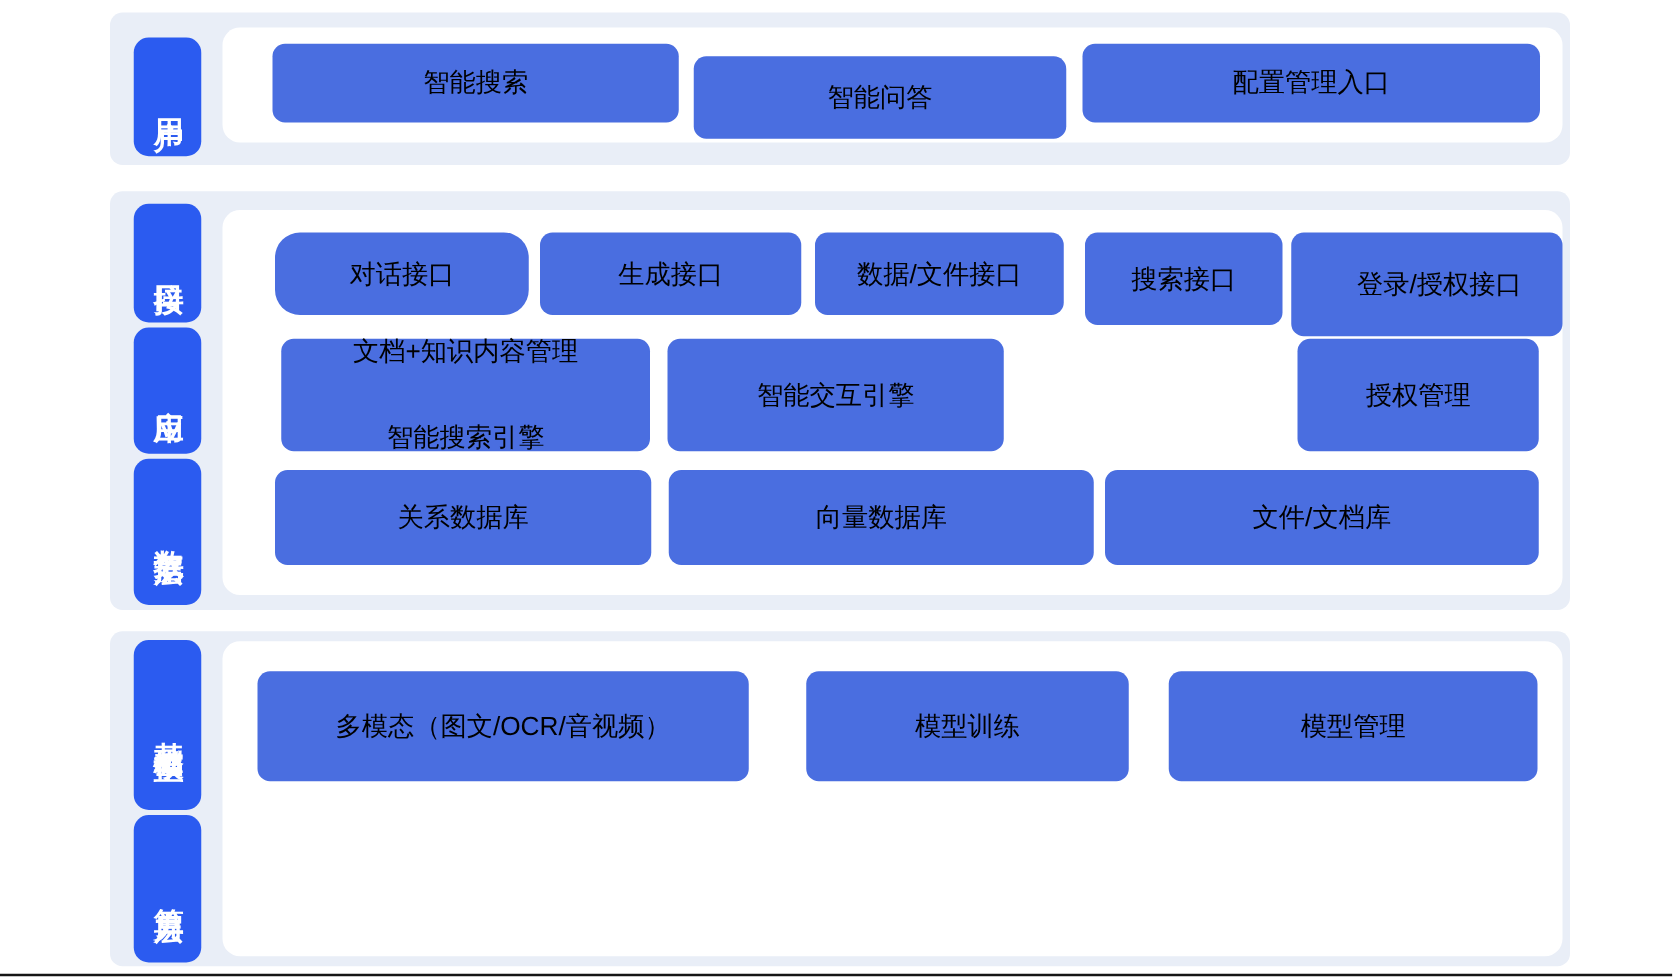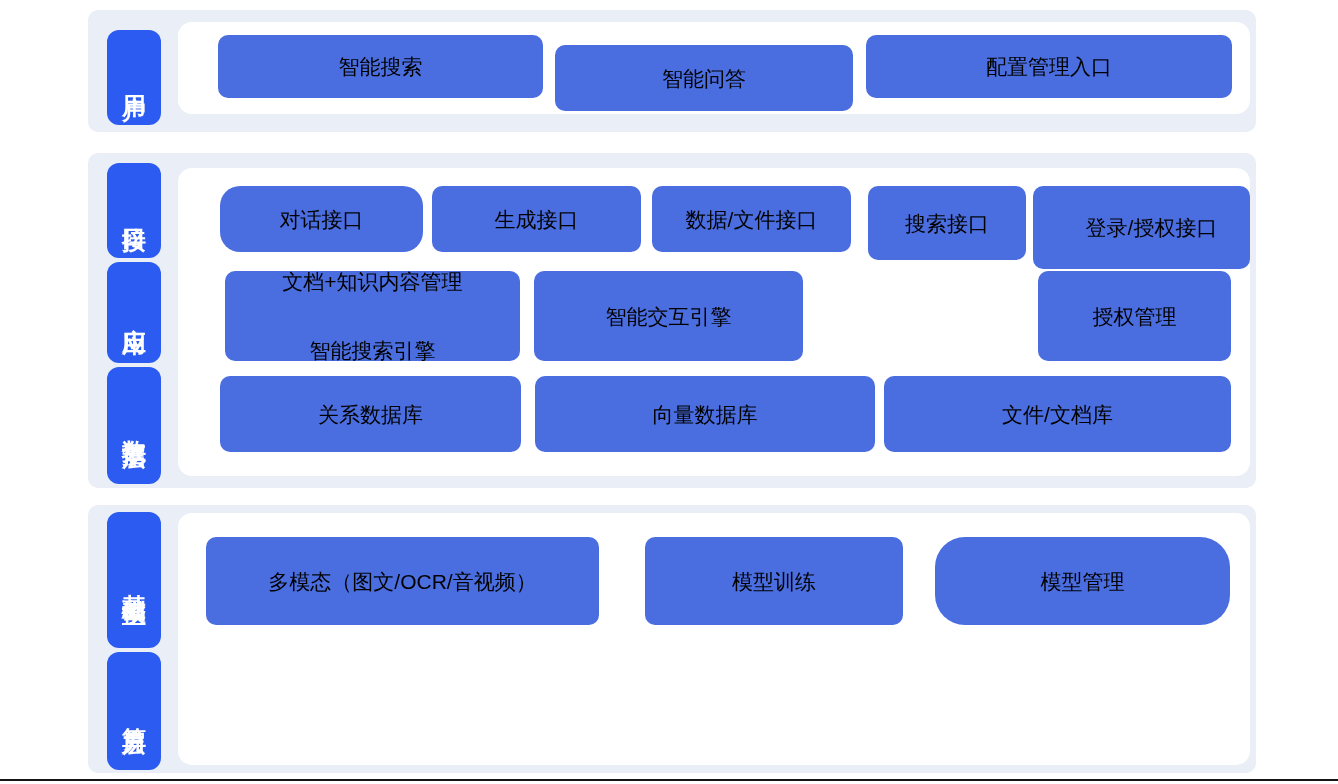--- a/index.html
+++ b/index.html
@@ -95,19 +95,19 @@
   <section class="band" style="top:505px;height:268px;">
     <div class="layer-label" style="top:7px;height:136px;">基础模型</div>
     <div class="layer-label" style="top:147px;height:118px;">算力层</div>
 
     <div class="panel" style="top:8px;height:252px;">
 
       <div class="btn two-line" style="left:28px;top:24px;width:393px;height:88px;">
         <span>多模态（图文/OCR/音视频）</span>
       </div>
       <div class="btn" style="left:467px;top:24px;width:258px;height:88px;">模型训练</div>
-      <div class="btn" style="left:757px;top:24px;width:295px;height:88px;border-radius:30px;">模型管理</div>
+      <div class="btn" style="left:757px;top:24px;width:295px;height:88px;">模型管理</div>
 
     </div>
   </section>
 
   <div class="baseline"></div>
 </div>
 
 </body></html>

